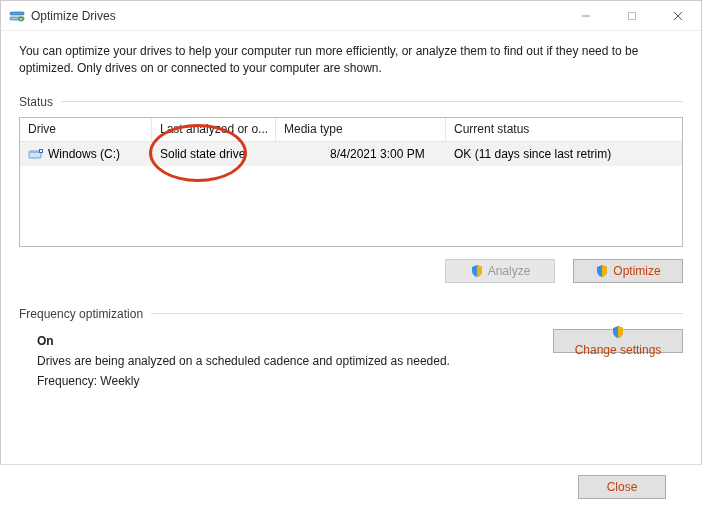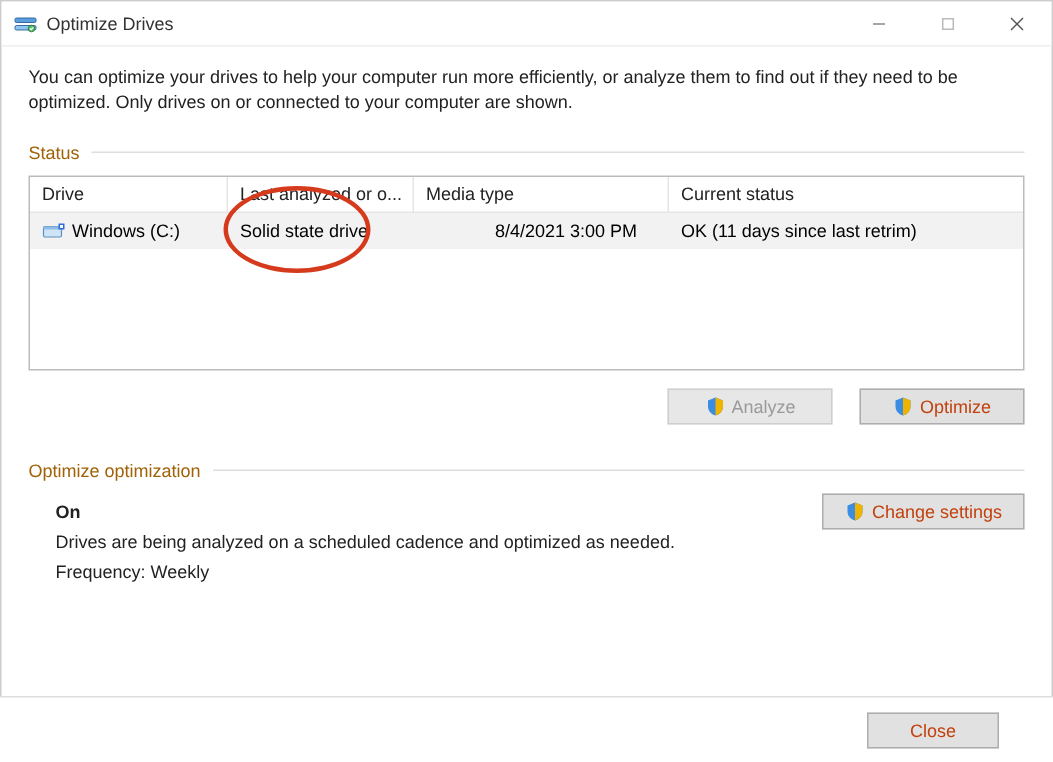--- a/index.html
+++ b/index.html
@@ -48,21 +48,21 @@
   }
   .intro {
     font-size: 12px;
     color: #222;
     line-height: 1.4;
     margin-bottom: 18px;
   }
 
   .section-label {
     font-size: 12px;
-    color: #a16207;
+    color: #404040;
     display: flex;
     align-items: center;
     margin-bottom: 8px;
   }
   .section-label .label-text { padding-right: 8px; }
   .section-label .rule {
     flex: 1;
     height: 1px;
     background: #ddd;
   }
@@ -271,30 +271,30 @@
           <path d="M7 1 L12 3 V7 C12 10 9.5 12.5 7 13 C4.5 12.5 2 10 2 7 V3 Z" fill="#3a8de0"></path>
           <path d="M7 1 L12 3 V7 C12 10 9.5 12.5 7 13 V1 Z" fill="#f0b400"></path>
         </svg>
       </span>
       <span>Optimize</span>
     </button>
   </div>
 
   <div class="sched">
     <div class="section-label">
-      <span class="label-text">Optimize optimization</span>
+      <span class="label-text">Frequency optimization</span>
       <span class="rule"></span>
     </div>
     <div class="sched-body">
       <div class="sched-text">
         <div class="on">On</div>
         <div>Drives are being analyzed on a scheduled cadence and optimized as needed.</div>
         <div>Frequency: Weekly</div>
       </div>
-      <button class="btn" style="min-width:130px;">
+      <button class="btn" style="min-width:130px;flex-direction:column;">
         <span class="shield">
           <svg viewBox="0 0 14 14">
             <path d="M7 1 L12 3 V7 C12 10 9.5 12.5 7 13 C4.5 12.5 2 10 2 7 V3 Z" fill="#3a8de0"></path>
             <path d="M7 1 L12 3 V7 C12 10 9.5 12.5 7 13 V1 Z" fill="#f0b400"></path>
           </svg>
         </span>
         <span>Change settings</span>
       </button>
     </div>
   </div>

